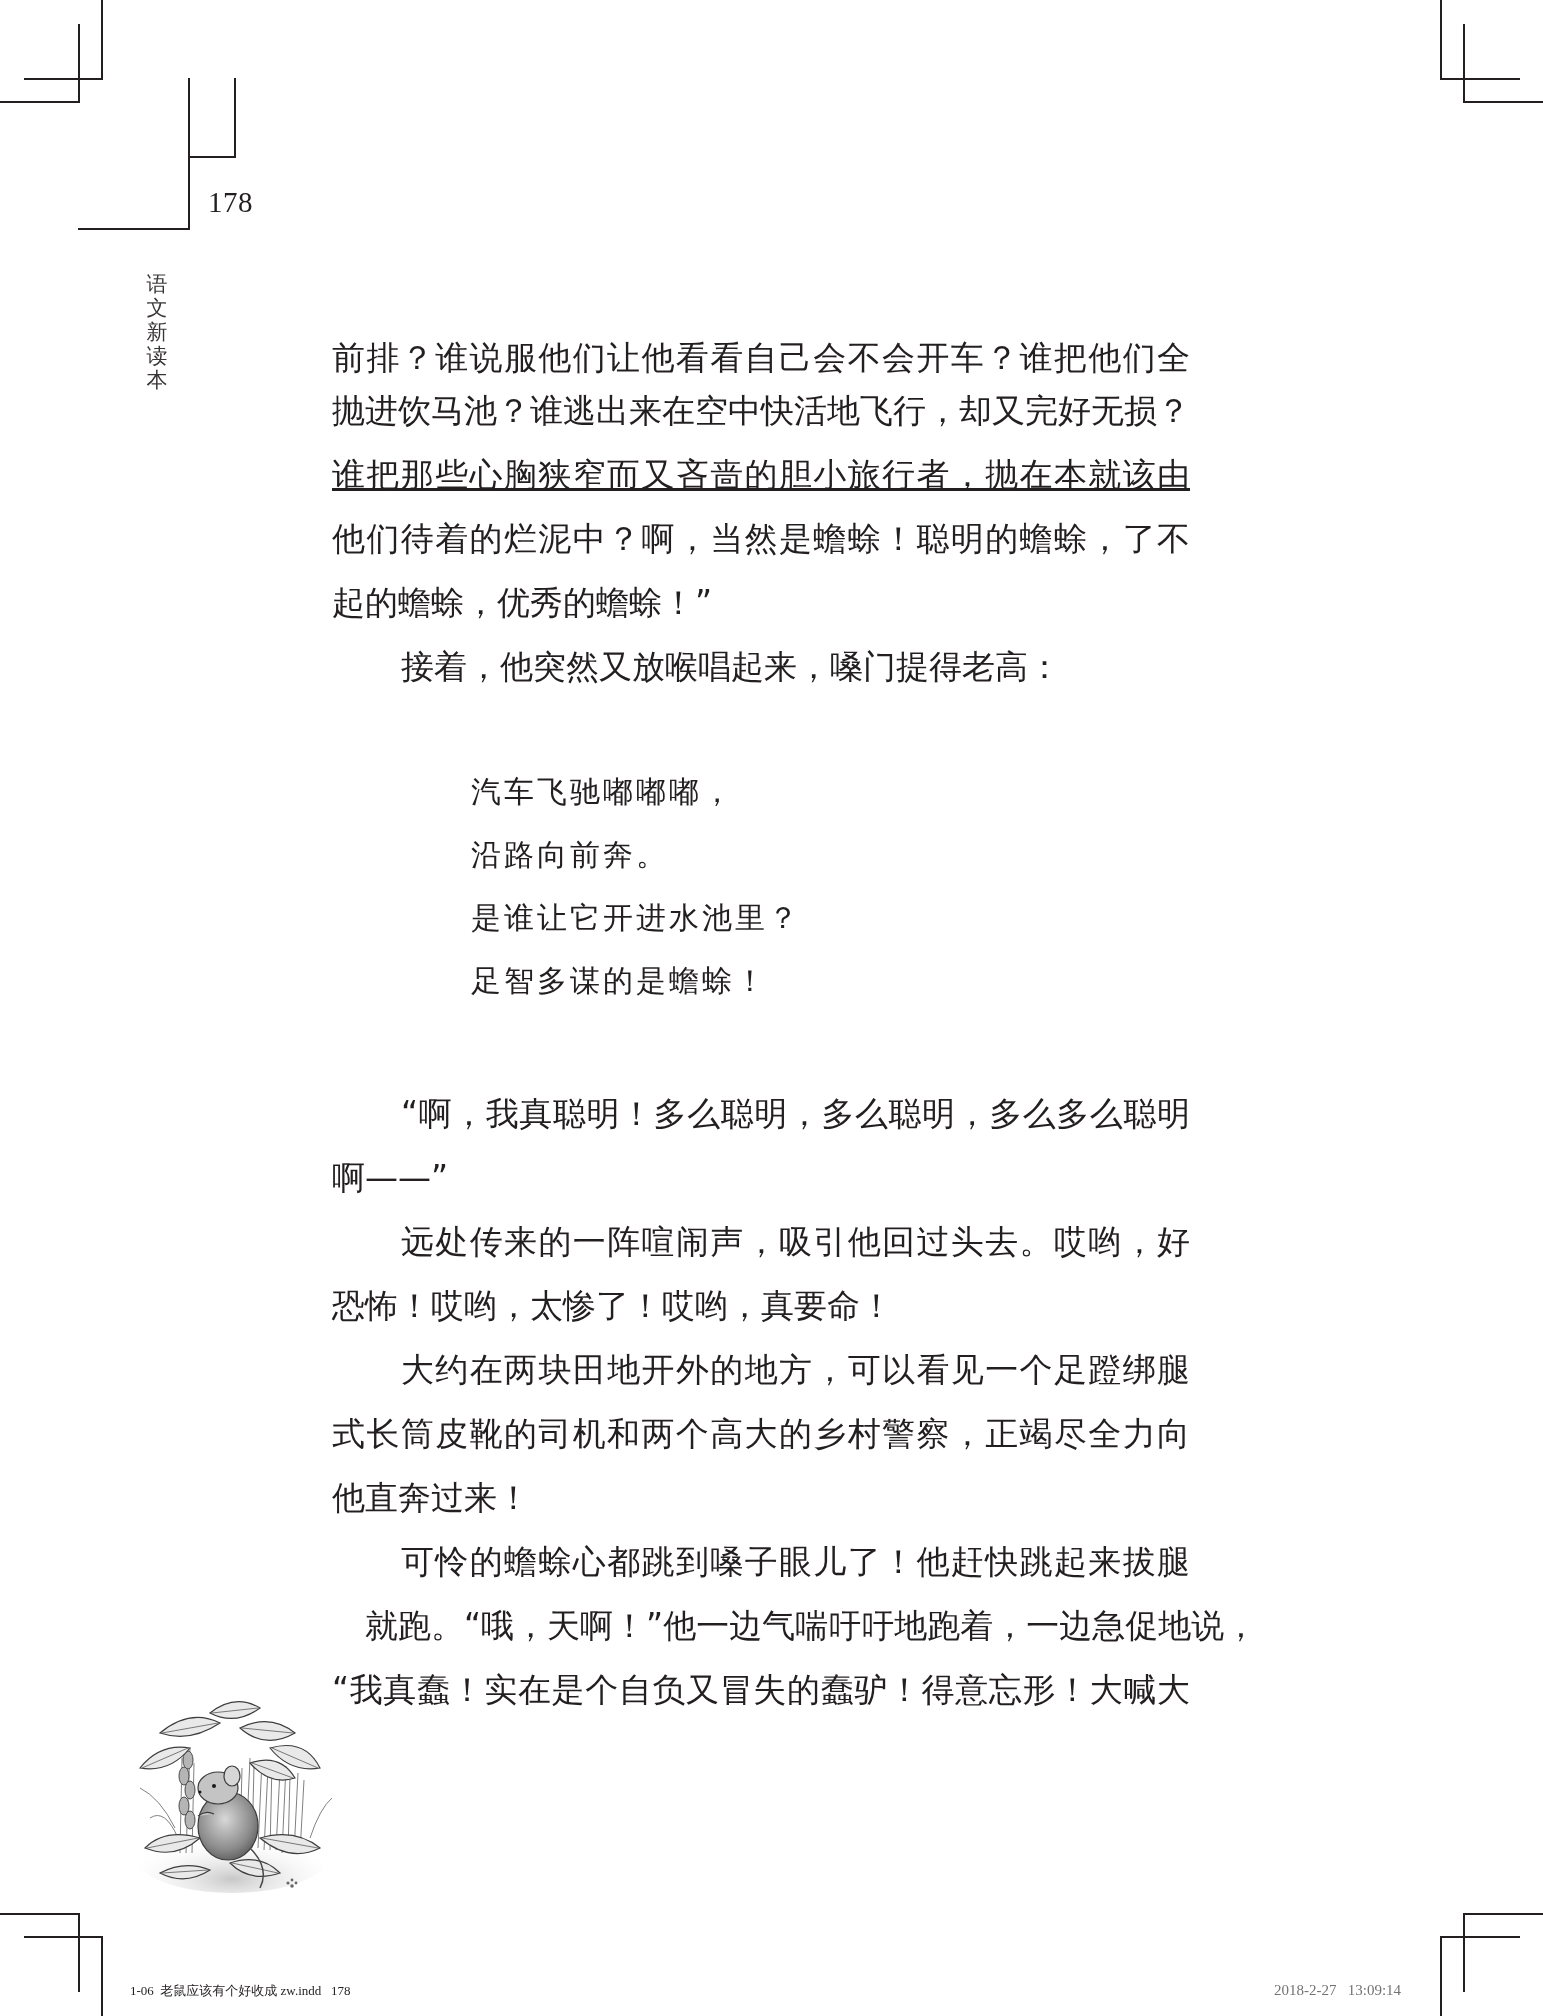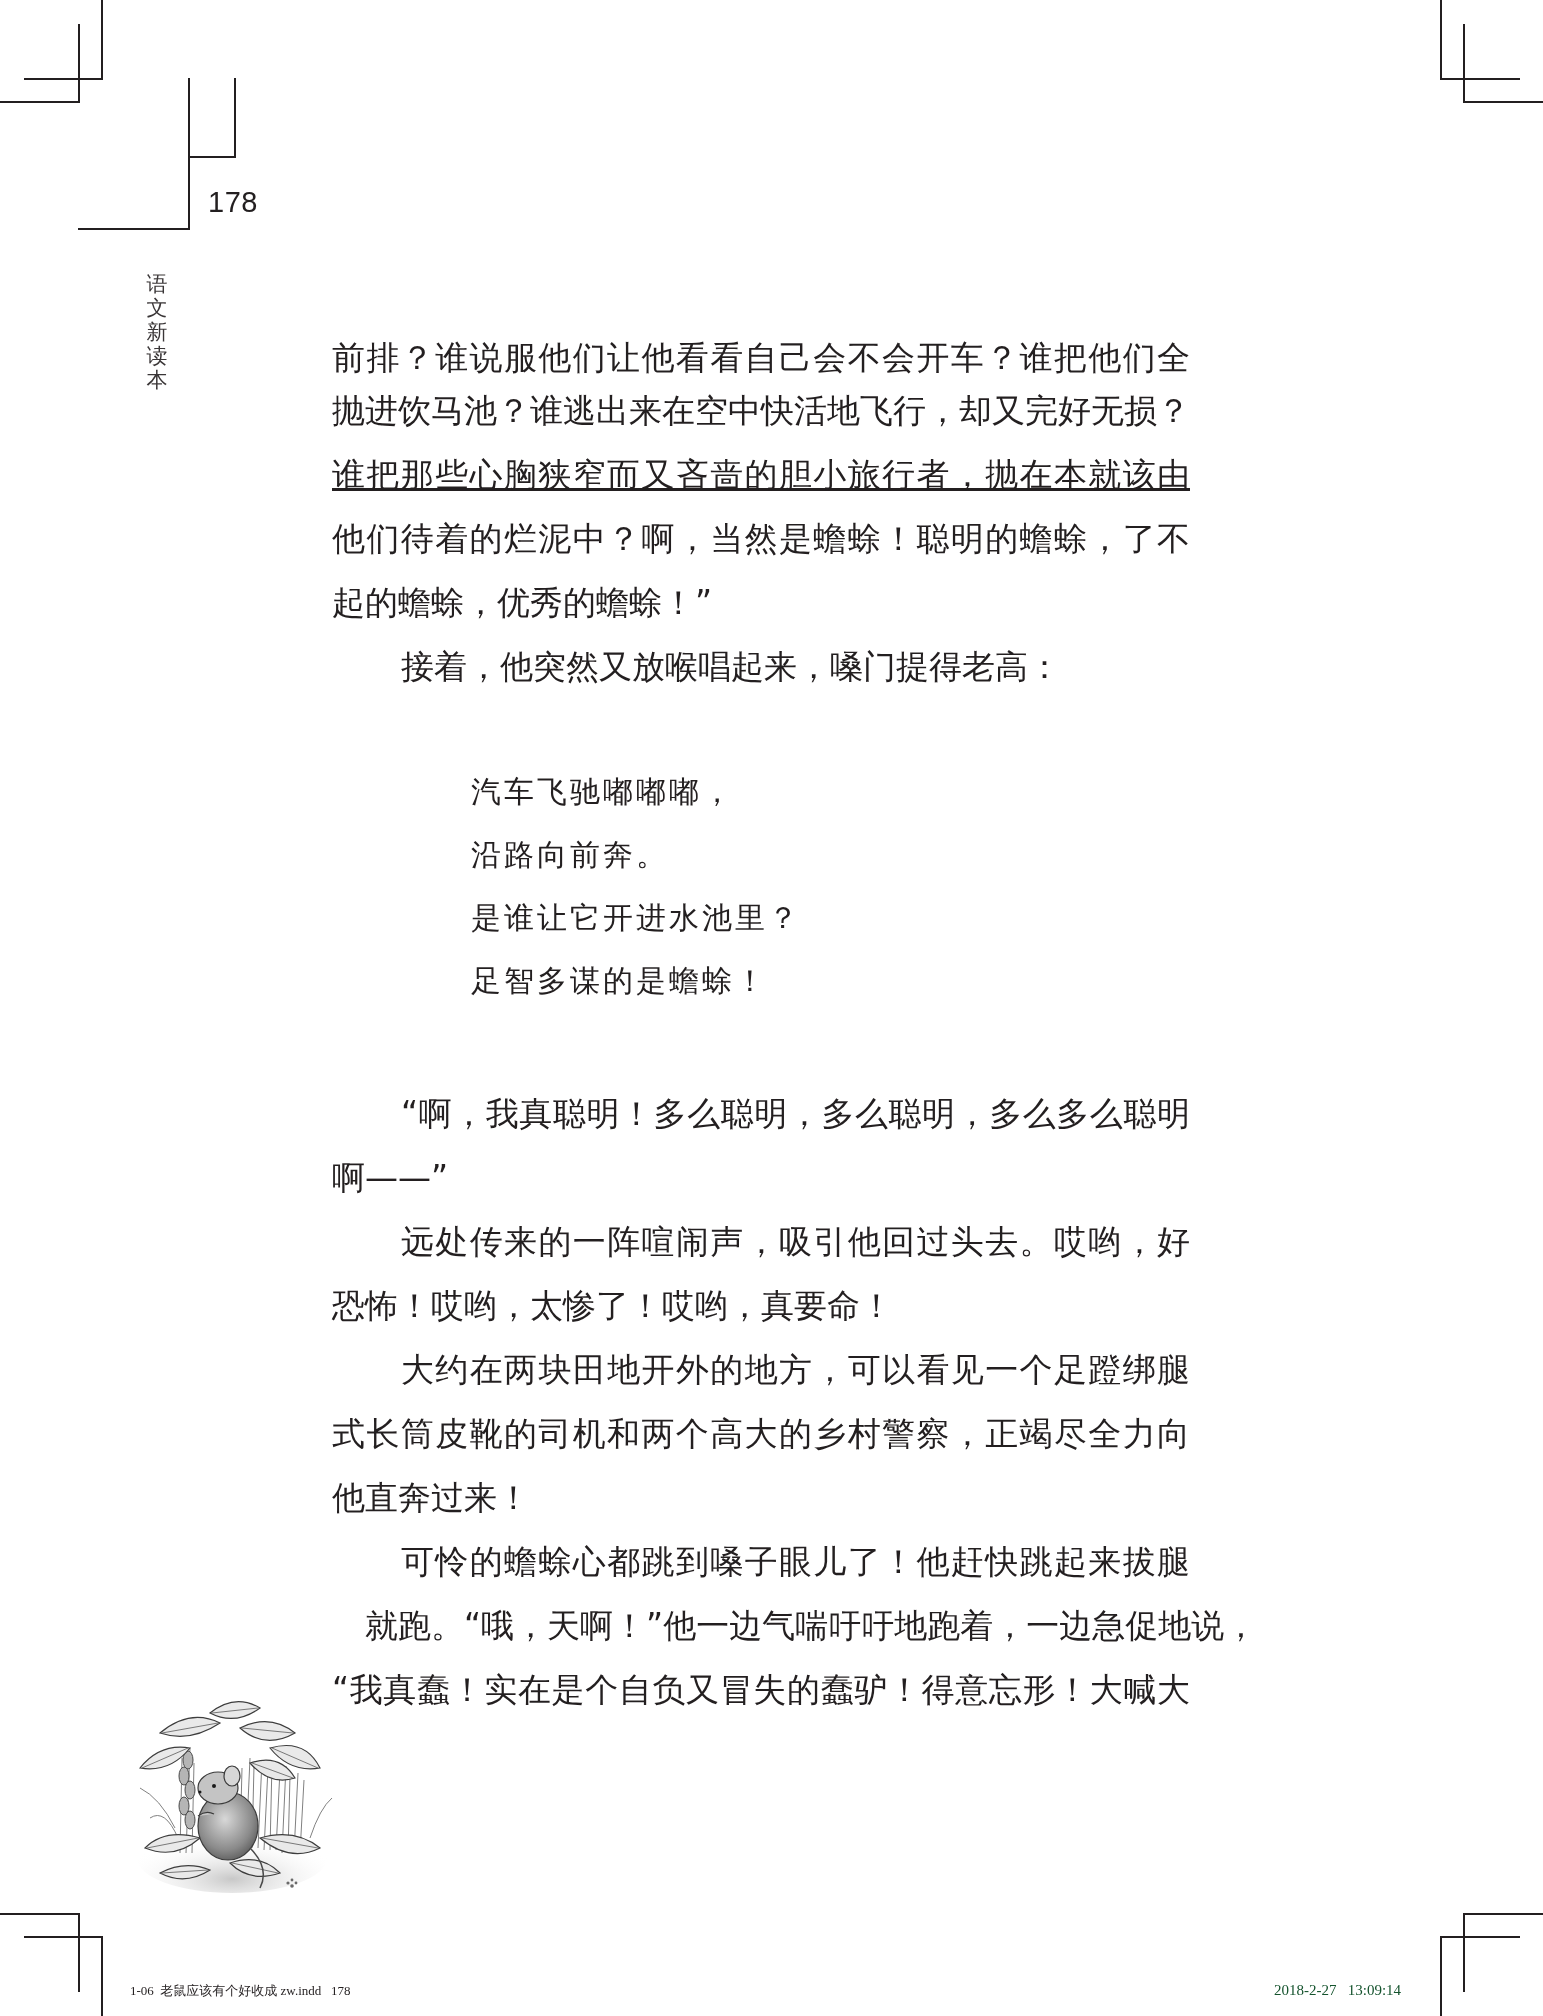--- a/index.html
+++ b/index.html
@@ -16,21 +16,21 @@
       font-family: "DejaVu Sans", "Liberation Sans", sans-serif;
     }
     .mark {
       position: absolute;
       background: #231f20;
     }
     .page-number {
       position: absolute;
       left: 208px;
       top: 186px;
-      font-family: Liberation Sans, sans-serif;
+      font-family: Liberation Serif, serif;
       font-size: 29px;
       color: #231f20;
       letter-spacing: 0.5px;
     }
     .running-title {
       position: absolute;
       left: 145px;
       top: 272px;
       width: 24px;
       font-family: "DejaVu Sans", sans-serif;
@@ -97,21 +97,21 @@
       font-size: 13px;
       color: #231f20;
       white-space: pre;
     }
     .slug-right {
       position: absolute;
       left: 1274px;
       top: 1982px;
       font-family: "Liberation Serif", "DejaVu Serif", serif;
       font-size: 15px;
-      color: #14532d;
+      color: #737373;
       white-space: pre;
     }
   </style>
 </head>
 <body>
 
 <div>
   <div class="mark" style="left:101px;top:0;width:2px;height:79px;"></div>
   <div class="mark" style="left:24px;top:78px;width:79px;height:2px;"></div>
   <div class="mark" style="left:78px;top:24px;width:2px;height:79px;"></div>

